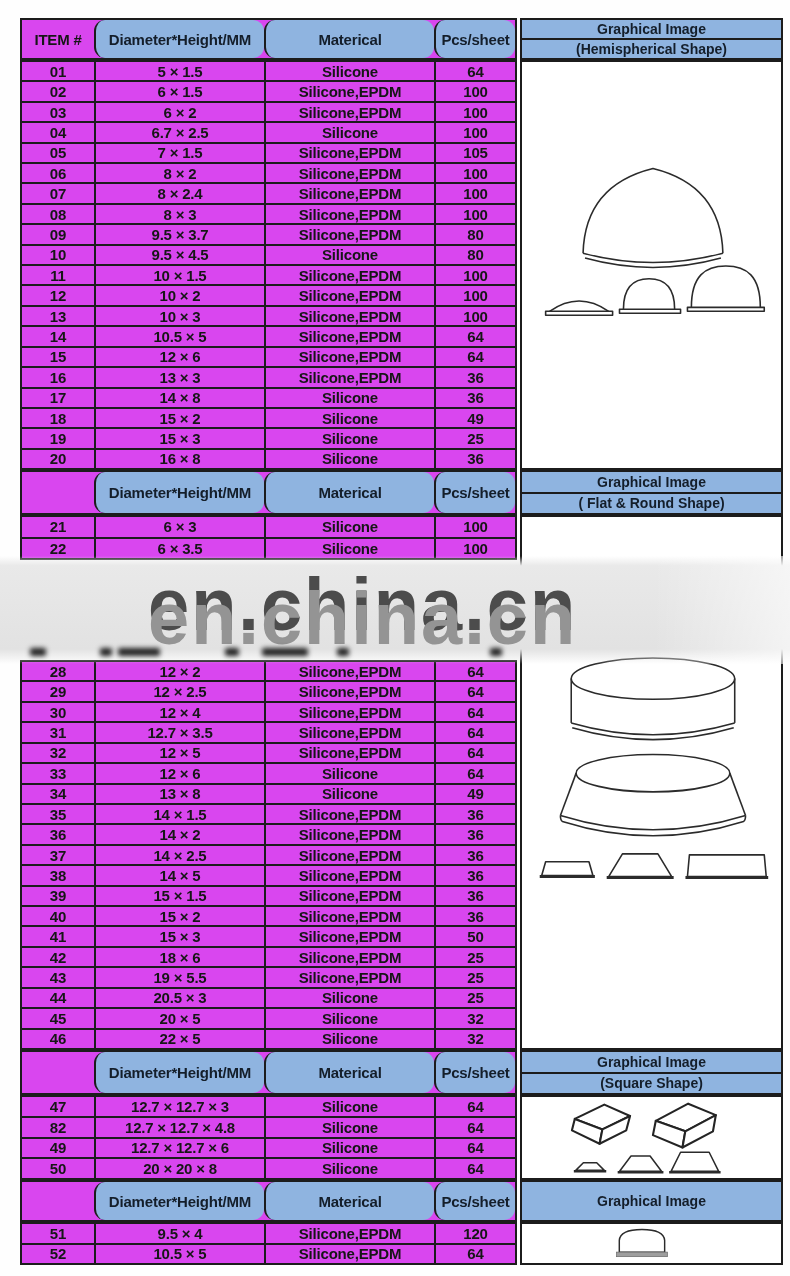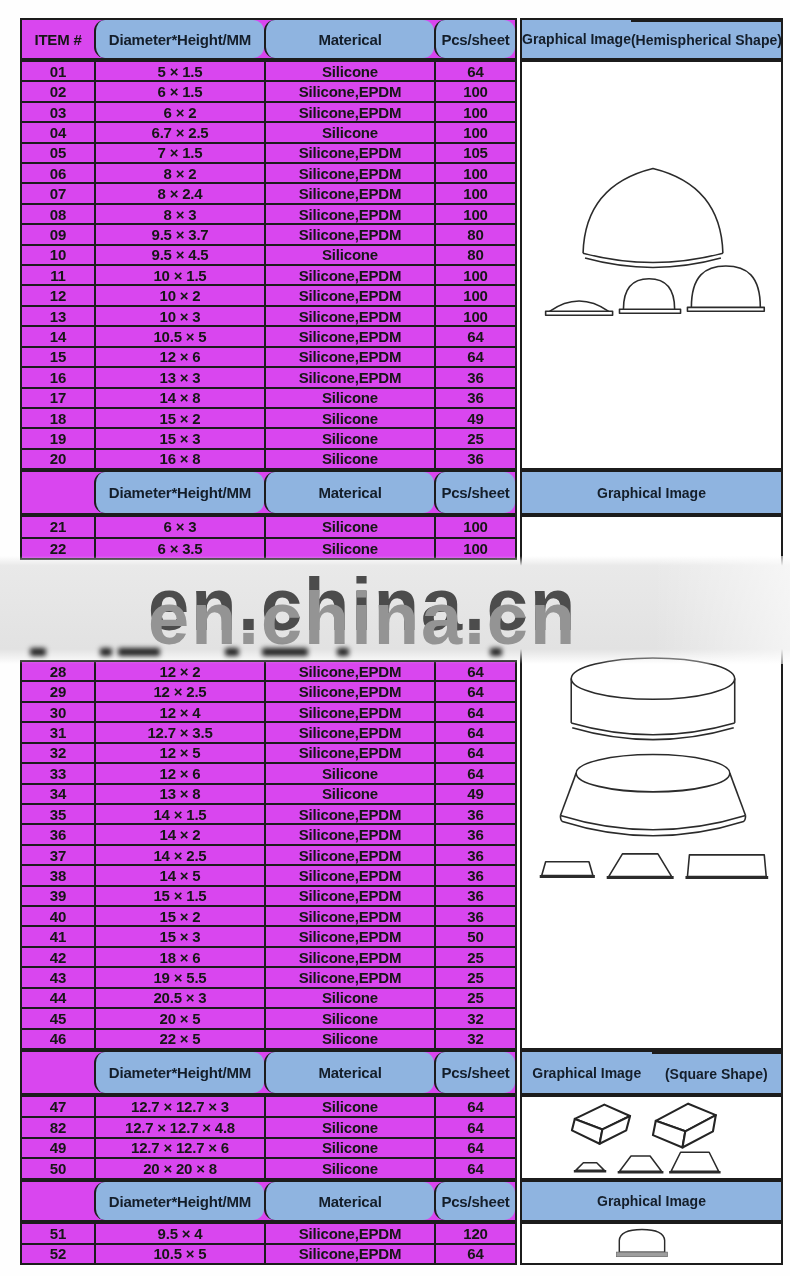--- a/index.html
+++ b/index.html
@@ -36,21 +36,21 @@
     font-size:15px;font-weight:700;letter-spacing:-0.2px;white-space:nowrap;
   }
   .hcell + .hcell{border-left:2px solid var(--bd);border-radius:11px;}
   .hblue{background:var(--blue);color:#141e2a;}
   .item-split{flex-direction:column;display:flex;}
   .item-split .half{flex:1;}
   .item-split .half + .half{border-top:2px solid var(--bd);}
   
   .gbox{
     position:absolute;left:520px;width:263px;box-sizing:border-box;
-    border:2px solid var(--bd);background:var(--blue);display:flex;
+    border:2px solid var(--bd);background:var(--blue);display:flex;flex-direction:column;
   }
   .gbox .grow{
     flex:1;display:flex;align-items:center;justify-content:center;
     font-size:14px;font-weight:700;color:#141e2a;white-space:nowrap;
   }
   .gbox .grow + .grow{border-top:2px solid var(--bd);}
   .gcell{
     position:absolute;left:520px;width:263px;box-sizing:border-box;
     border:2px solid var(--bd);background:#fff;
   }
@@ -372,20 +372,21 @@
       <div class="trow">
         <div class="tcell c-item">46</div>
         <div class="tcell c-size">22 × 5</div>
         <div class="tcell c-material">Silicone</div>
         <div class="tcell c-pcs">32</div>
       </div>
     </div>
 
   <div class="gbox" style="top:470px;height:45px">
     <div class="grow">Graphical Image</div>
+    <div class="grow">( Flat &amp; Round Shape)</div>
   </div>
   <div class="gcell" style="top:515px;height:535px">
     <svg viewBox="0 0 263 535">
       <g fill="none" stroke="#2b2b2b" stroke-width="1.6" stroke-linejoin="round">
         <g>
           <ellipse cx="133" cy="162" rx="83" ry="21"></ellipse>
           <path d="M50,162 L50,207"></path>
           <path d="M216,162 L216,207"></path>
           <path d="M50,207 Q133,231 216,207"></path>
           <path d="M51,212 Q133,236 215,212"></path>

